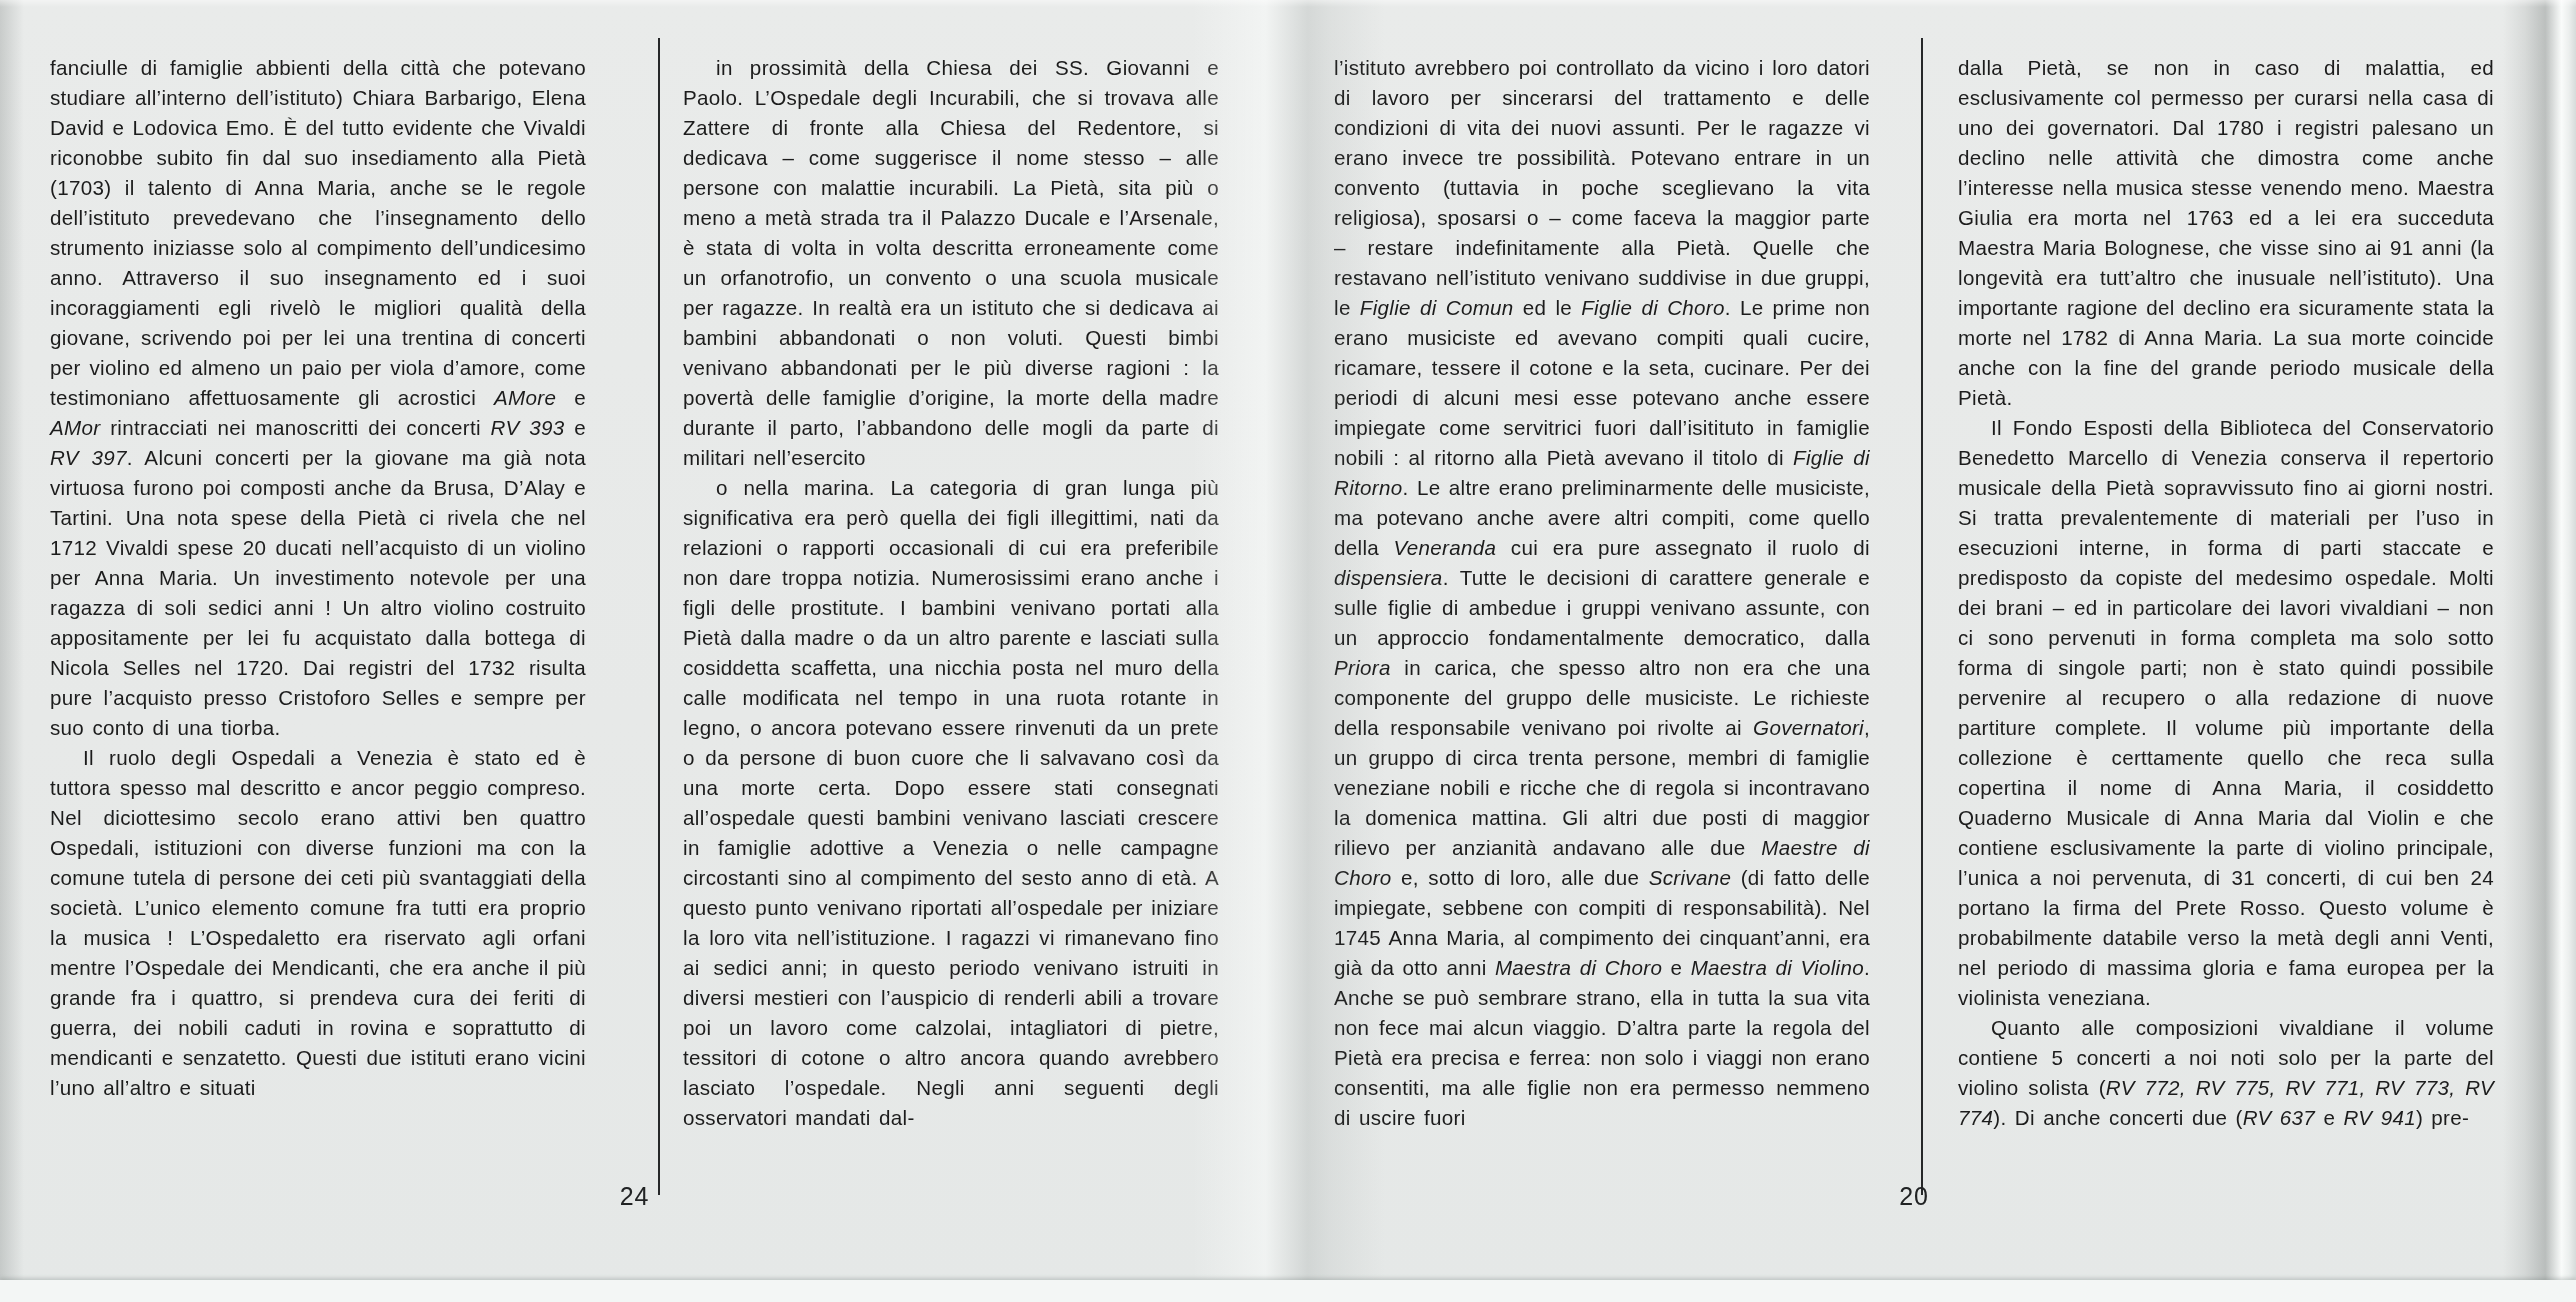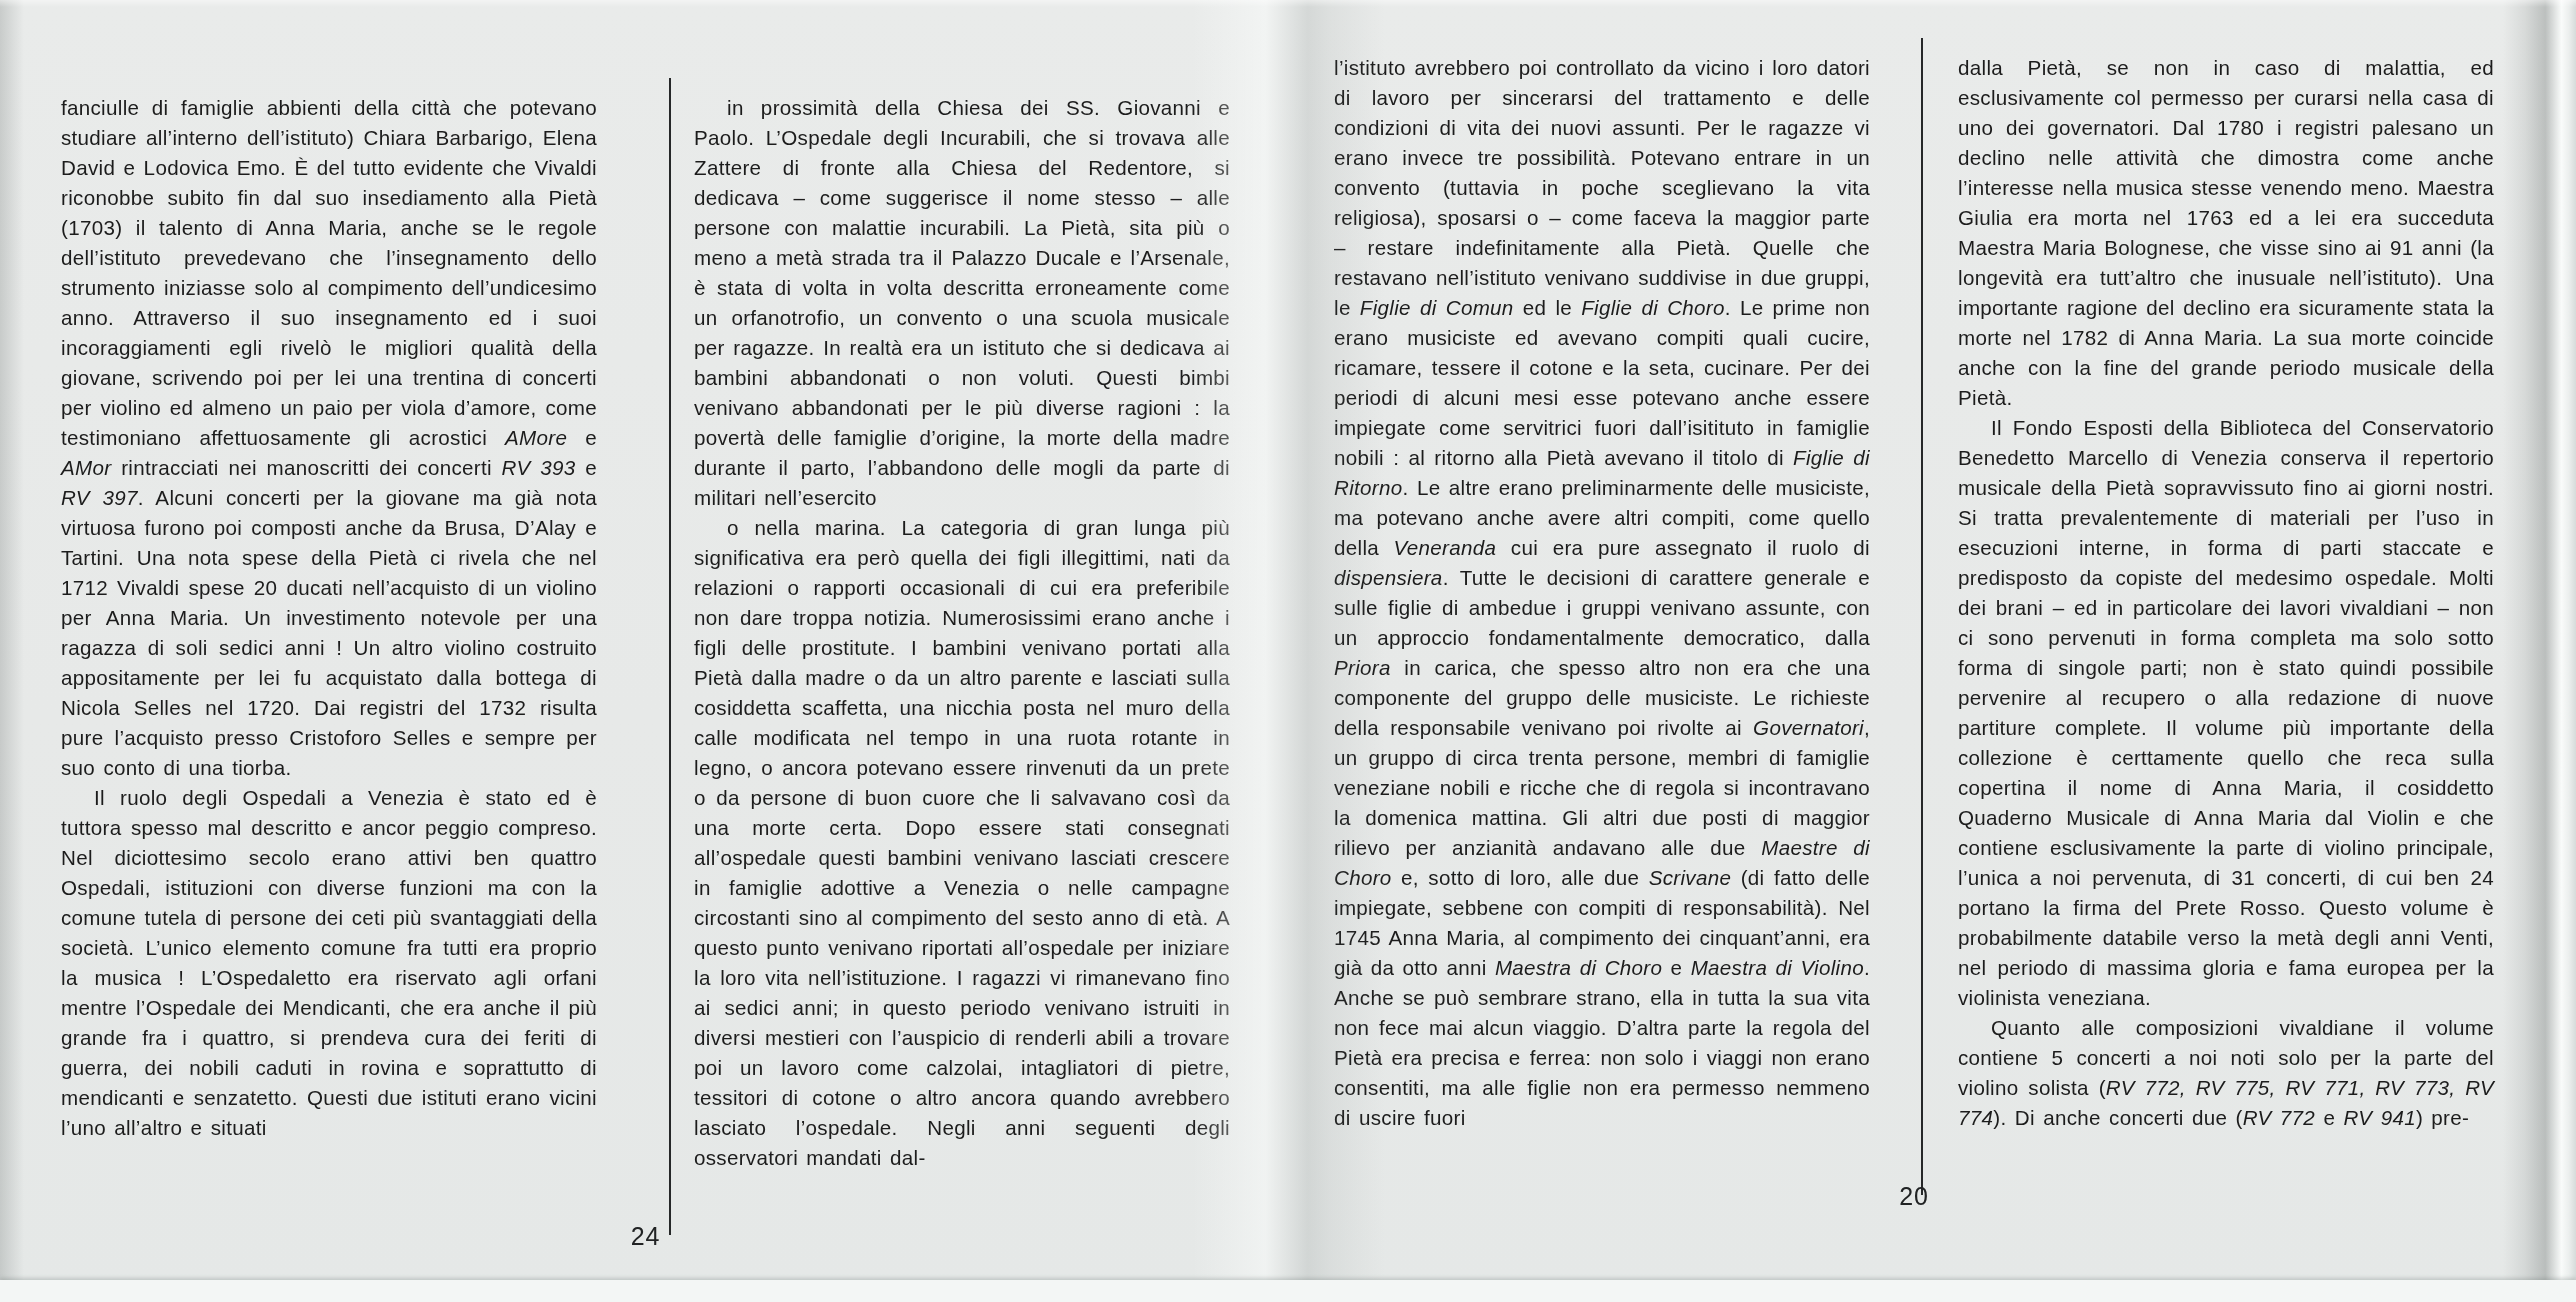--- a/index.html
+++ b/index.html
@@ -6,21 +6,21 @@
   .stage {
     position: relative;
     width: 2576px;
     height: 1303px;
     overflow: hidden;
     background: linear-gradient(to bottom, #e9ebea 0%, #e7e9e8 55%, #e5e8e7 100%);
     font-family: "Liberation Sans", "DejaVu Sans", sans-serif;
     color: #1c1c1c;
   }
   .page { position: absolute; top: 53px; height: 1192px; }
-  .page-left  { left: 61px;   width: 1169px; margin-top: 40px; }
+  .page-left  { left: 50px;   width: 1169px; }
   .page-right { left: 1334px; width: 1160px; }
   .col { position: absolute; top: 0; width: 536px; }
   .col-a { left: 0; }
   .col-b { right: 0; }
   .para {
     margin: 0;
     text-align: justify;
     font-size: 20.6px;
     line-height: 30px;
     letter-spacing: 0.3px;
@@ -106,21 +106,21 @@
   </section>
 
   <section class="page page-right">
     <div class="col col-a">
         <p class="para"><span>l’istituto avrebbero poi controllato da vicino i loro datori di lavoro per sincerarsi del trattamento e delle condizioni di vita dei nuovi assunti. Per le ragazze vi erano invece tre possibilità. Potevano entrare in un convento (tuttavia in poche sceglievano la vita religiosa), sposarsi o – come faceva la maggior parte – restare indefinitamente alla Pietà. Quelle che restavano nell’istituto venivano suddivise in due gruppi, le </span><span class="it">Figlie di Comun</span><span> ed le </span><span class="it">Figlie di Choro</span><span>. Le prime non erano musiciste ed avevano compiti quali cucire, ricamare, tessere il cotone e la seta, cucinare. Per dei periodi di alcuni mesi esse potevano anche essere impiegate come servitrici fuori dall’isitituto in famiglie nobili : al ritorno alla Pietà avevano il titolo di </span><span class="it">Figlie di Ritorno</span><span>. Le altre erano preliminarmente delle musiciste, ma potevano anche avere altri compiti, come quello della </span><span class="it">Veneranda</span><span> cui era pure assegnato il ruolo di </span><span class="it">dispensiera</span><span>. Tutte le decisioni di carattere generale e sulle figlie di ambedue i gruppi venivano assunte, con un approccio fondamentalmente democratico, dalla </span><span class="it">Priora</span><span> in carica, che spesso altro non era che una componente del gruppo delle musiciste. Le richieste della responsabile venivano poi rivolte ai </span><span class="it">Governatori</span><span>, un gruppo di circa trenta persone, membri di famiglie veneziane nobili e ricche che di regola si incontravano la domenica mattina. Gli altri due posti di maggior rilievo per anzianità andavano alle due </span><span class="it">Maestre di Choro</span><span> e, sotto di loro, alle due </span><span class="it">Scrivane</span><span> (di fatto delle impiegate, sebbene con compiti di responsabilità). Nel 1745 Anna Maria, al compimento dei cinquant’anni, era già da otto anni </span><span class="it">Maestra di Choro</span><span> e </span><span class="it">Maestra di Violino</span><span>. Anche se può sembrare strano, ella in tutta la sua vita non fece mai alcun viaggio. D’altra parte la regola del Pietà era precisa e ferrea: non solo i viaggi non erano consentiti, ma alle figlie non era permesso nemmeno di uscire fuori</span></p>
       </div>
     <div class="vrule"></div>
     <div class="col col-b">
         <p class="para"><span>dalla Pietà, se non in caso di malattia, ed esclusivamente col permesso per curarsi nella casa di uno dei governatori. Dal 1780 i registri palesano un declino nelle attività che dimostra come anche l’interesse nella musica stesse venendo meno. Maestra Giulia era morta nel 1763 ed a lei era succeduta Maestra Maria Bolognese, che visse sino ai 91 anni (la longevità era tutt’altro che inusuale nell’istituto). Una importante ragione del declino era sicuramente stata la morte nel 1782 di Anna Maria. La sua morte coincide anche con la fine del grande periodo musicale della Pietà.</span></p>
         <p class="para indent"><span>Il Fondo Esposti della Biblioteca del Conservatorio Benedetto Marcello di Venezia conserva il repertorio musicale della Pietà sopravvissuto fino ai giorni nostri. Si tratta prevalentemente di materiali per l’uso in esecuzioni interne, in forma di parti staccate e predisposto da copiste del medesimo ospedale. Molti dei brani – ed in particolare dei lavori vivaldiani – non ci sono pervenuti in forma completa ma solo sotto forma di singole parti; non è stato quindi possibile pervenire al recupero o alla redazione di nuove partiture complete. Il volume più importante della collezione è certtamente quello che reca sulla copertina il nome di Anna Maria, il cosiddetto Quaderno Musicale di Anna Maria dal Violin e che contiene esclusivamente la parte di violino principale, l’unica a noi pervenuta, di 31 concerti, di cui ben 24 portano la firma del Prete Rosso. Questo volume è probabilmente databile verso la metà degli anni Venti, nel periodo di massima gloria e fama europea per la violinista veneziana.</span></p>
-        <p class="para indent"><span>Quanto alle composizioni vivaldiane il volume contiene 5 concerti a noi noti solo per la parte del violino solista (</span><span class="it">RV 772, RV 775, RV 771, RV 773, RV 774</span><span>). Di anche concerti due (</span><span class="it">RV 772</span><span> e </span><span class="it">RV 941</span><span>) pre-</span></p>
+        <p class="para indent"><span>Quanto alle composizioni vivaldiane il volume contiene 5 concerti a noi noti solo per la parte del violino solista (</span><span class="it">RV 772, RV 775, RV 771, RV 773, RV 774</span><span>). Di anche concerti due (</span><span class="it">RV 637</span><span> e </span><span class="it">RV 941</span><span>) pre-</span></p>
       </div>
     <div class="pagenum">20</div>
   </section>
 
   <div class="gutter-shadow"></div>
   <div class="left-edge"></div>
   <div class="right-edge"></div>
   <div class="top-edge"></div>
   <div class="bottom-strip"></div>
 

